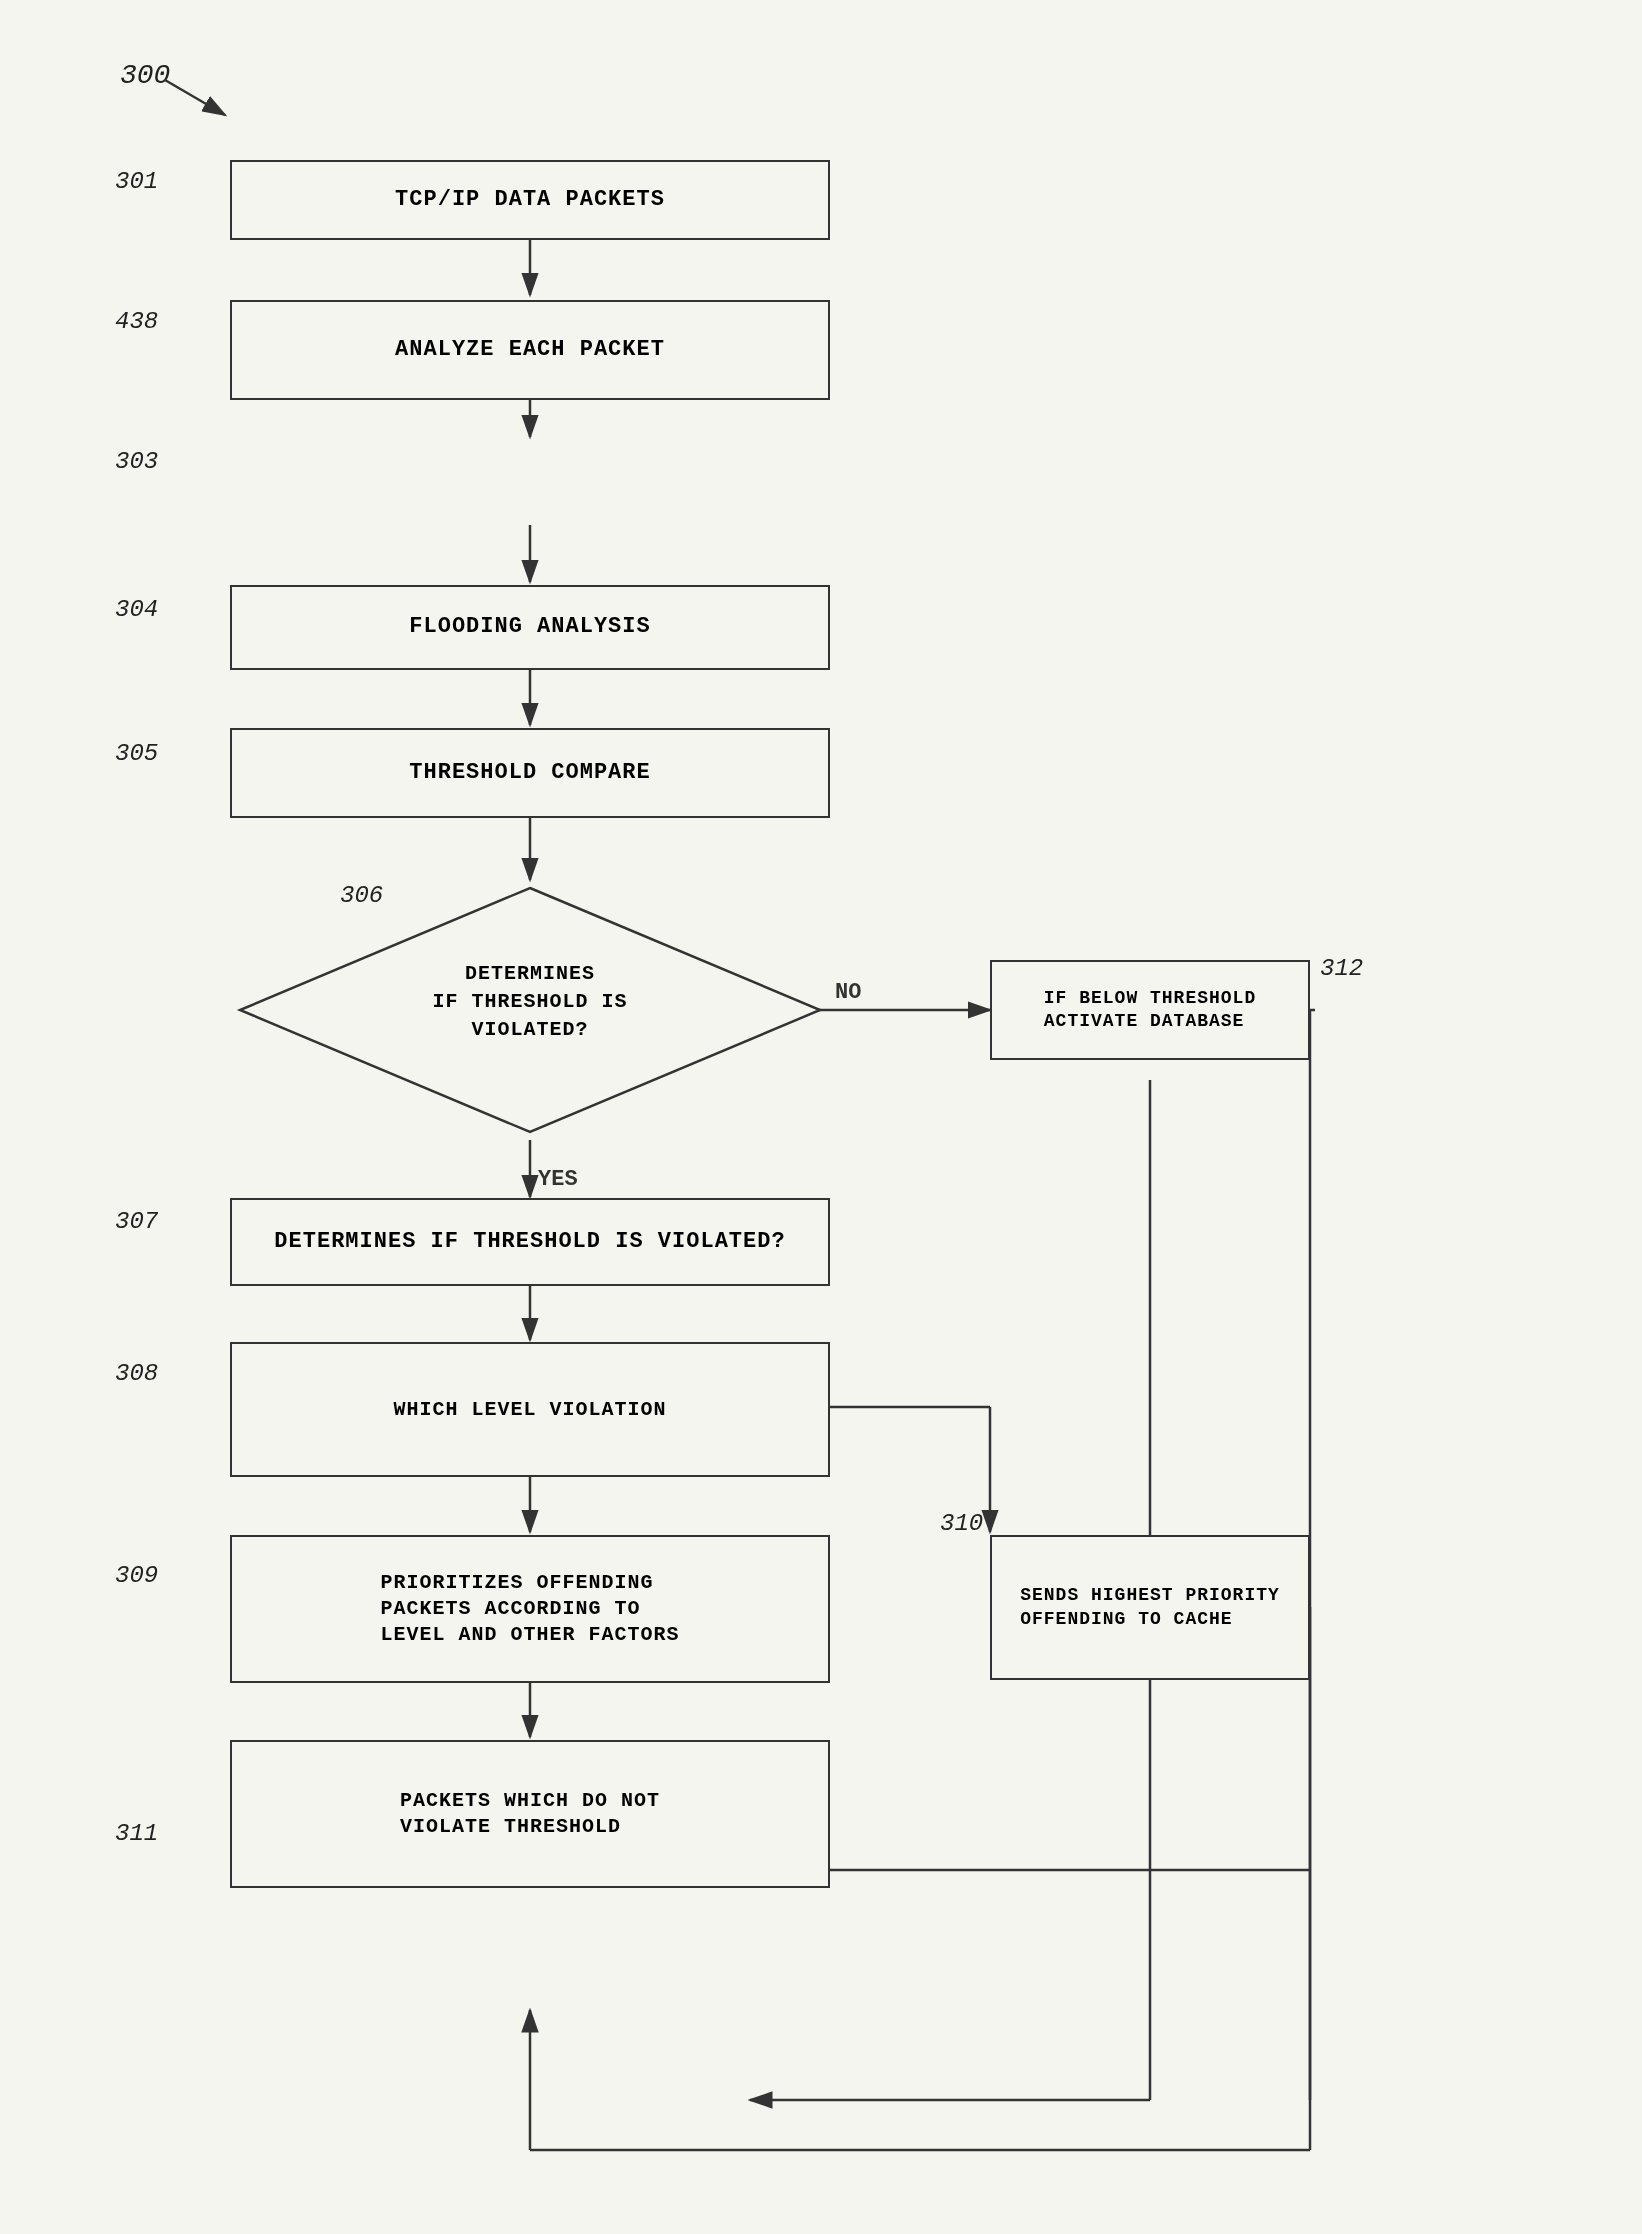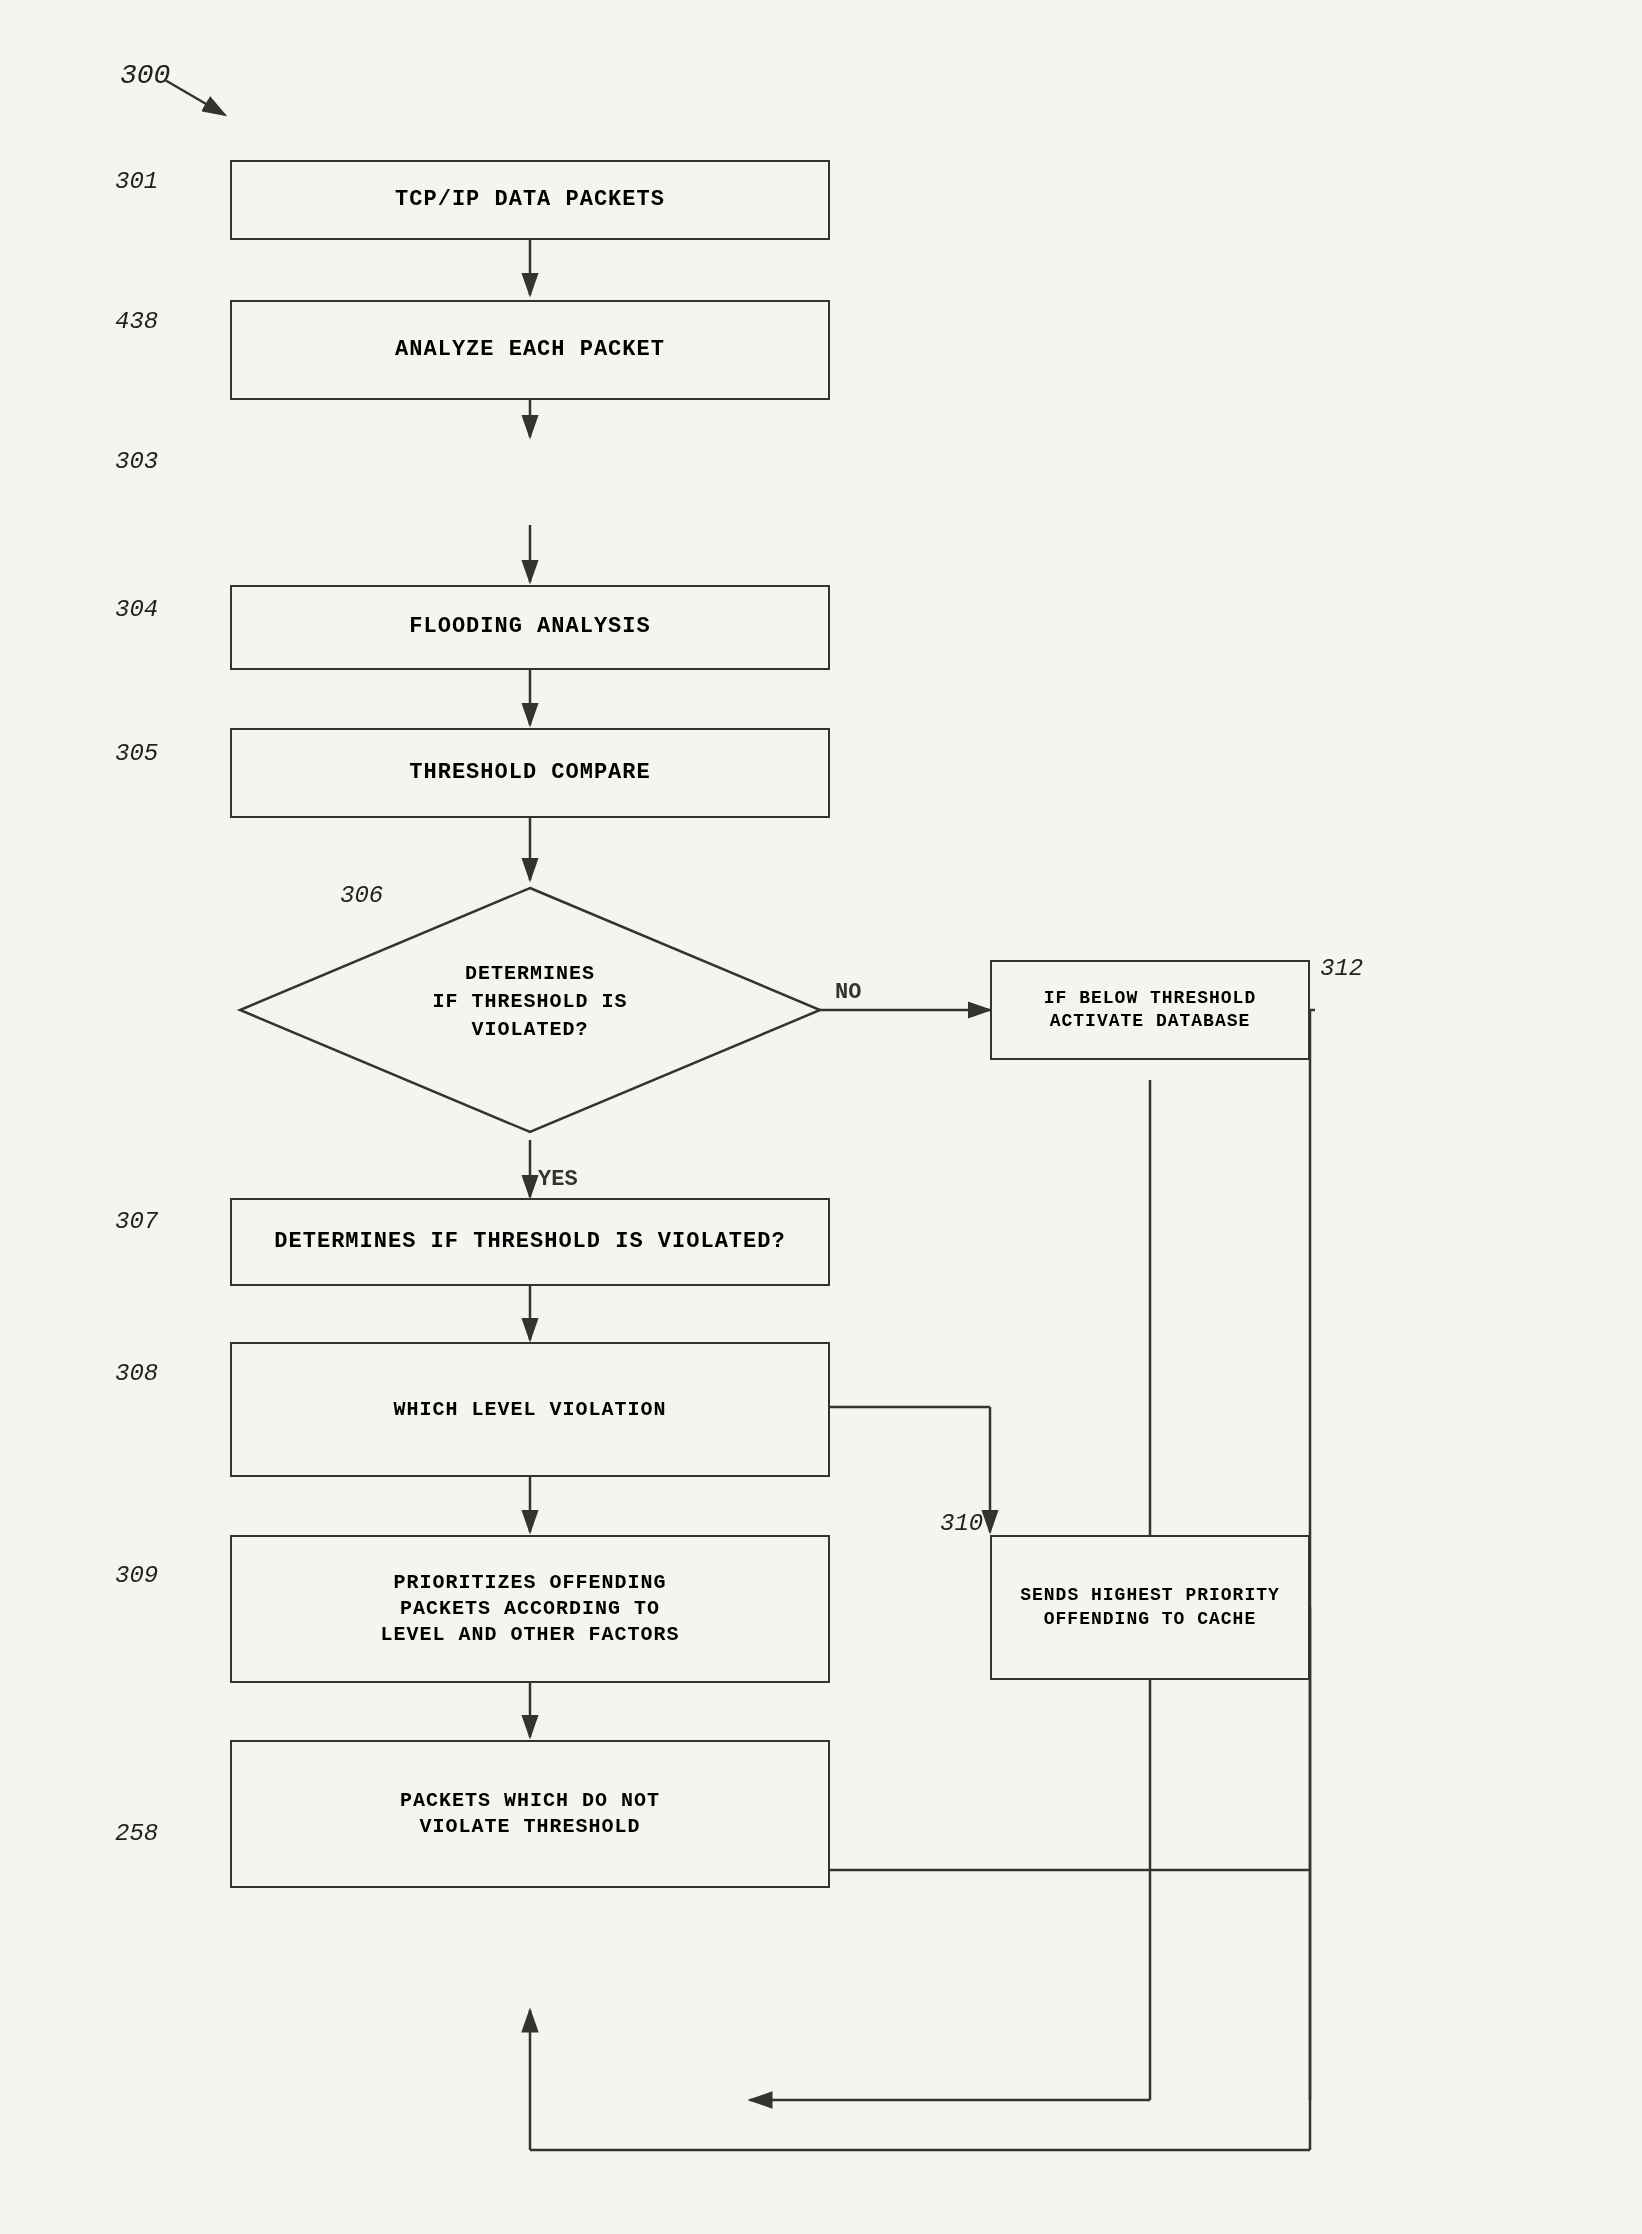--- a/index.html
+++ b/index.html
@@ -19,21 +19,21 @@
     }
 
     
     .flow-box {
       position: absolute;
       border: 2.5px solid #333;
       background: #f5f5f0;
       display: flex;
       align-items: center;
       justify-content: center;
-      text-align: center;
+      text-align: left;
       font-size: 22px;
       font-weight: bold;
       letter-spacing: 1px;
       line-height: 1.3;
     }
 
     
     .flow-diamond {
       position: absolute;
       display: flex;
@@ -215,20 +215,20 @@
 LEVEL AND OTHER FACTORS</span>
   </div>
 
   <div class="node-label" style="left:940px; top:1510px;">310</div>
 
   <div class="flow-box" style="left:990px; top:1535px; width:320px; height:145px; font-size:18px;">
     <span style="white-space:pre-line;">SENDS HIGHEST  PRIORITY
 OFFENDING  TO  CACHE</span>
   </div>
 
-  <div class="node-label" style="left:115px; top:1820px;">258</div>
+  <div class="node-label" style="left:115px; top:1820px;">311</div>
 
   <div class="flow-box" style="left:230px; top:1740px; width:600px; height:148px; font-size:20px;">
     <span style="white-space:pre-line;">PACKETS WHICH DO NOT
 VIOLATE THRESHOLD</span>
   </div>
 
 </div>
 
 </body></html>

